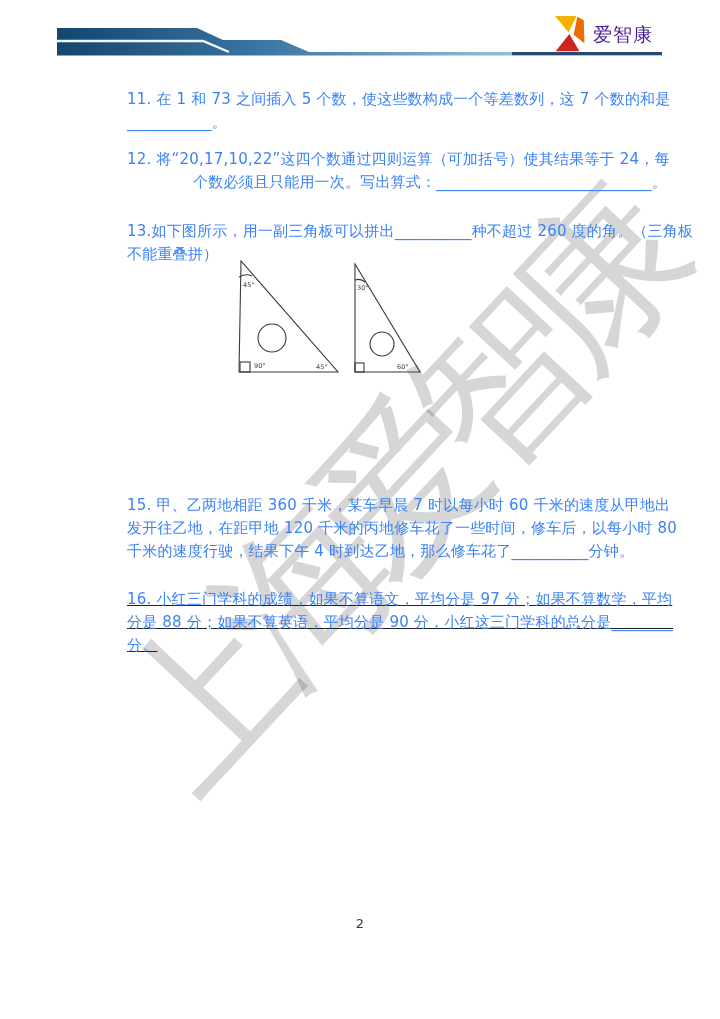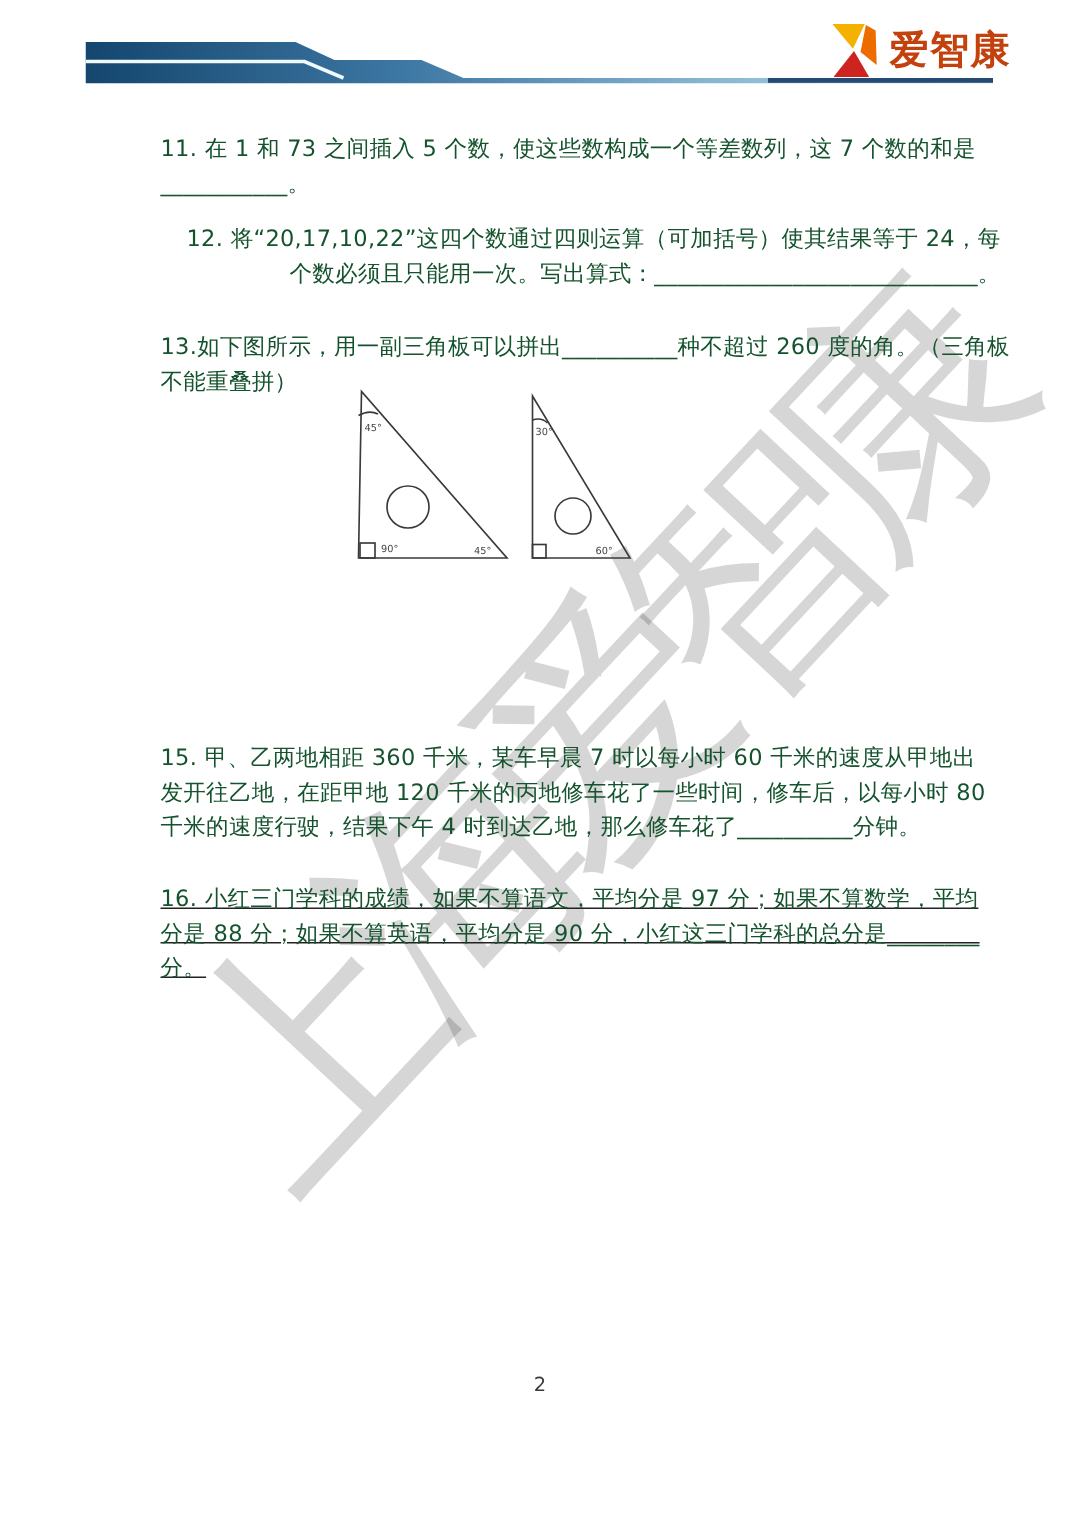--- a/index.html
+++ b/index.html
@@ -26,29 +26,29 @@
     transform-origin:center center;
     white-space:nowrap;
     z-index:0;
     user-select:none;
   }
   
   .banner-svg{position:absolute;left:57px;top:26px;z-index:1;}
   .logo{position:absolute;left:553px;top:16px;z-index:2;display:flex;align-items:center;}
   .logo-icon{width:37px;height:36px;display:block;}
   .brand-text{
-    font-size:26px;font-weight:bold;color:#c2410c;
+    font-size:19px;font-weight:normal;color:#4c1d95;
     letter-spacing:1px;margin-left:3px;line-height:36px;
     font-family:"DejaVu Sans","Liberation Sans",sans-serif;
   }
   
   .question{position:absolute;left:107px;width:560px;z-index:1;}
   .qline{
     font-size:15px;line-height:23px;white-space:nowrap;
-    color:#14532d;letter-spacing:0.2px;
+    color:#3b82f6;letter-spacing:0.2px;margin-left:20px;
   }
   .q11{top:88px;} .q12{top:148px;text-align:right;} .q13{top:220px;}
   .q14{top:415px;} .q15{top:494px;} .q16{top:588px;text-decoration:underline;} .q17{top:678px;}
   .figure-svg{position:absolute;left:230px;top:256px;z-index:1;}
   .page-number{
     position:absolute;top:916px;left:0;width:720px;
     text-align:center;font-size:13px;color:#3a3a3a;z-index:1;
   }
 </style>
 </head>

